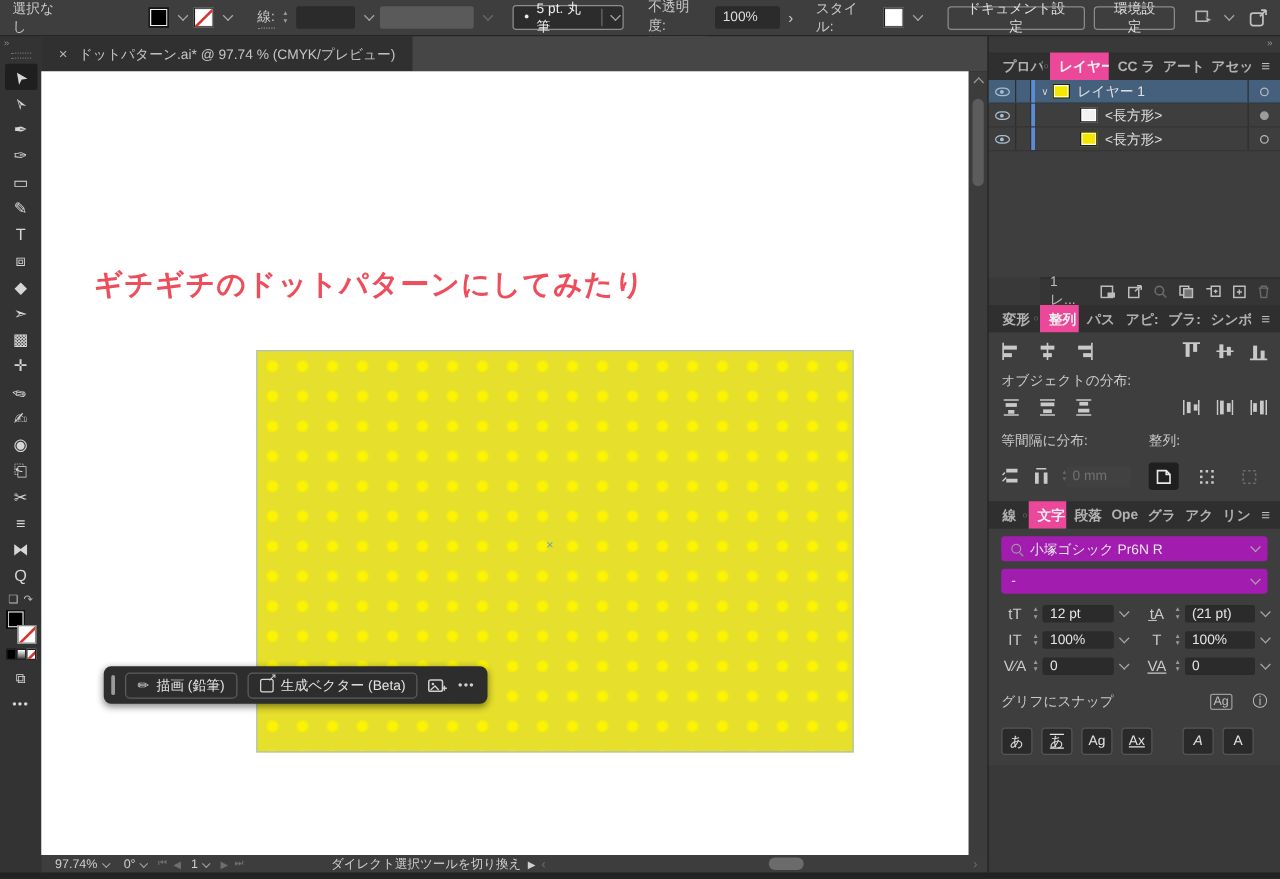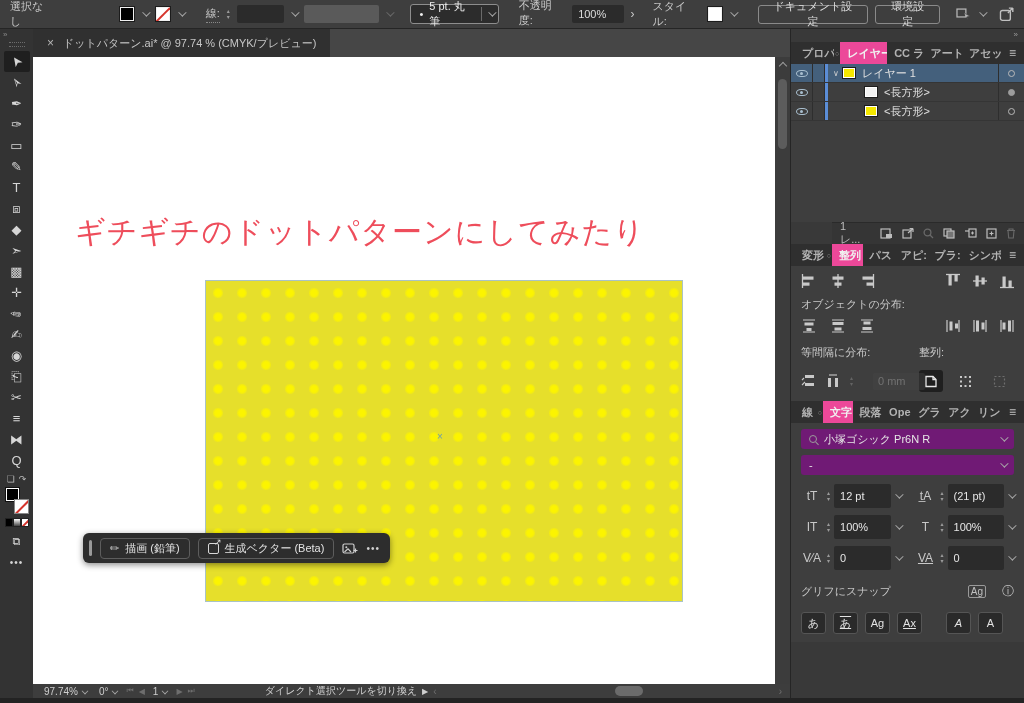--- a/index.html
+++ b/index.html
@@ -56,21 +56,21 @@
   .cb-none::after { content:""; position:absolute; left:-3px; right:-3px; top:50%; height:1.5px;
              background:#d6342c; transform:rotate(-45deg); }
 
   
   .docarea { position:absolute; top:29px; left:33px; width:757px; bottom:5px; }
   .tabbar { height:28px; background:#464646; display:flex; align-items:stretch; }
   .doc-tab { background:#303030; display:flex; align-items:center; gap:9px; padding:0 14px;
              color:#c6c6c6; font-size:11px; }
   .doc-tab .x { color:#b5b5b5; font-size:12px; }
   .canvas { position:absolute; top:28px; left:0; right:15px; bottom:14px; background:#ffffff; overflow:hidden; }
-  .heading { position:absolute; left:42px; top:155px; font-size:30px; font-weight:normal;
+  .heading { position:absolute; left:42px; top:155px; font-size:23px; font-weight:bold;
              color:#ee4d5b; letter-spacing:1px; white-space:nowrap; }
   .pattern-rect { position:absolute; left:172px; top:223px; width:478px; height:322px;
       border:1px solid #a9c3c5; background-color:#e6df2b;
       background-image:radial-gradient(circle at 12px 12px, #fcf400 3px, rgba(252,244,0,0.55) 4.5px, transparent 5.5px);
       background-size:24px 24px; }
   .center-mark { position:absolute; left:404px; top:374px; color:#6fa0a8; font-size:10px; }
   .taskbar { position:absolute; left:50px; top:476px; height:30px; background:#2d2d2d; border-radius:6px;
              box-shadow:0 2px 6px rgba(0,0,0,.45); display:flex; align-items:center; gap:8px; padding:0 10px 0 6px; }
   .taskbar .handle { width:3px; height:16px; background:#9a9a9a; border-radius:2px; }
   .task-btn { border:1px solid #5d5d5d; border-radius:4px; height:21px; padding:0 9px; display:flex;
@@ -130,35 +130,35 @@
   .lfooter .dim { opacity:.38; }
 
   .align-body { padding:7px 10px 9px; background:#3e3e3e; }
   .align-title { color:#c9c9c9; margin:3px 0 6px; }
   .icon-row { display:flex; align-items:center; margin-bottom:8px; }
   .icon-row .grp { display:flex; gap:13px; }
   .icon-row .gap { flex:1; }
   .aic { display:flex; align-items:center; justify-content:center; }
   .two-col { display:flex; margin-top:4px; }
   .two-col .c1 { width:118px; }
-  .dist-field { display:flex; align-items:center; gap:20px; opacity:.4; }
+  .dist-field { display:flex; align-items:center; gap:0; opacity:.4; }
   .dist-input { background:#474747; border-radius:2px; height:17px; width:52px; display:flex;
                 align-items:center; padding:0 5px; color:#bbb; }
   .alignto-btn { width:24px; height:22px; border-radius:3px; display:flex; align-items:center; justify-content:center; }
   .alignto-btn.active { background:#1f1f1f; }
   .alignto-btn.dim { opacity:.35; }
 
   .char-body { padding:6px 10px 8px; background:#3e3e3e; }
-  .ffield { background:#701a75; border-radius:3px; height:20px; display:flex; align-items:center;
+  .ffield { background:#a21caf; border-radius:3px; height:20px; display:flex; align-items:center;
             gap:7px; padding:0 8px; margin-bottom:6px; color:#e6e6e6; }
   .ffield .spacer { flex:1; }
   .cgrid { display:grid; grid-template-columns:1fr 1fr; column-gap:14px; row-gap:7px; margin-top:9px; }
   .cctl { display:flex; align-items:center; gap:4px; }
   .cic { color:#c9c9c9; font-size:12px; width:22px; text-align:center; flex:none; font-style:normal; }
-  .cval { background:#2b2b2b; border-radius:2px; height:24px; flex:1; display:flex; align-items:center;
+  .cval { background:#2b2b2b; border-radius:2px; height:14px; flex:1; display:flex; align-items:center;
           padding:0 6px; color:#e6e6e6; }
   .snap-row { display:flex; align-items:center; margin-top:13px; color:#c9c9c9; }
   .snap-row .r { margin-left:auto; display:flex; gap:16px; align-items:center; color:#c0c0c0; }
   .cbtns { display:flex; gap:7px; margin-top:12px; }
   .cbtn { width:25px; height:22px; background:#2a2a2a; border:1px solid #555; border-radius:3px;
           display:flex; align-items:center; justify-content:center; color:#e3e3e3; font-size:11px; }
   .cbtn-gap { width:10px; }
 
   svg.licon { display:block; }
 </style>

